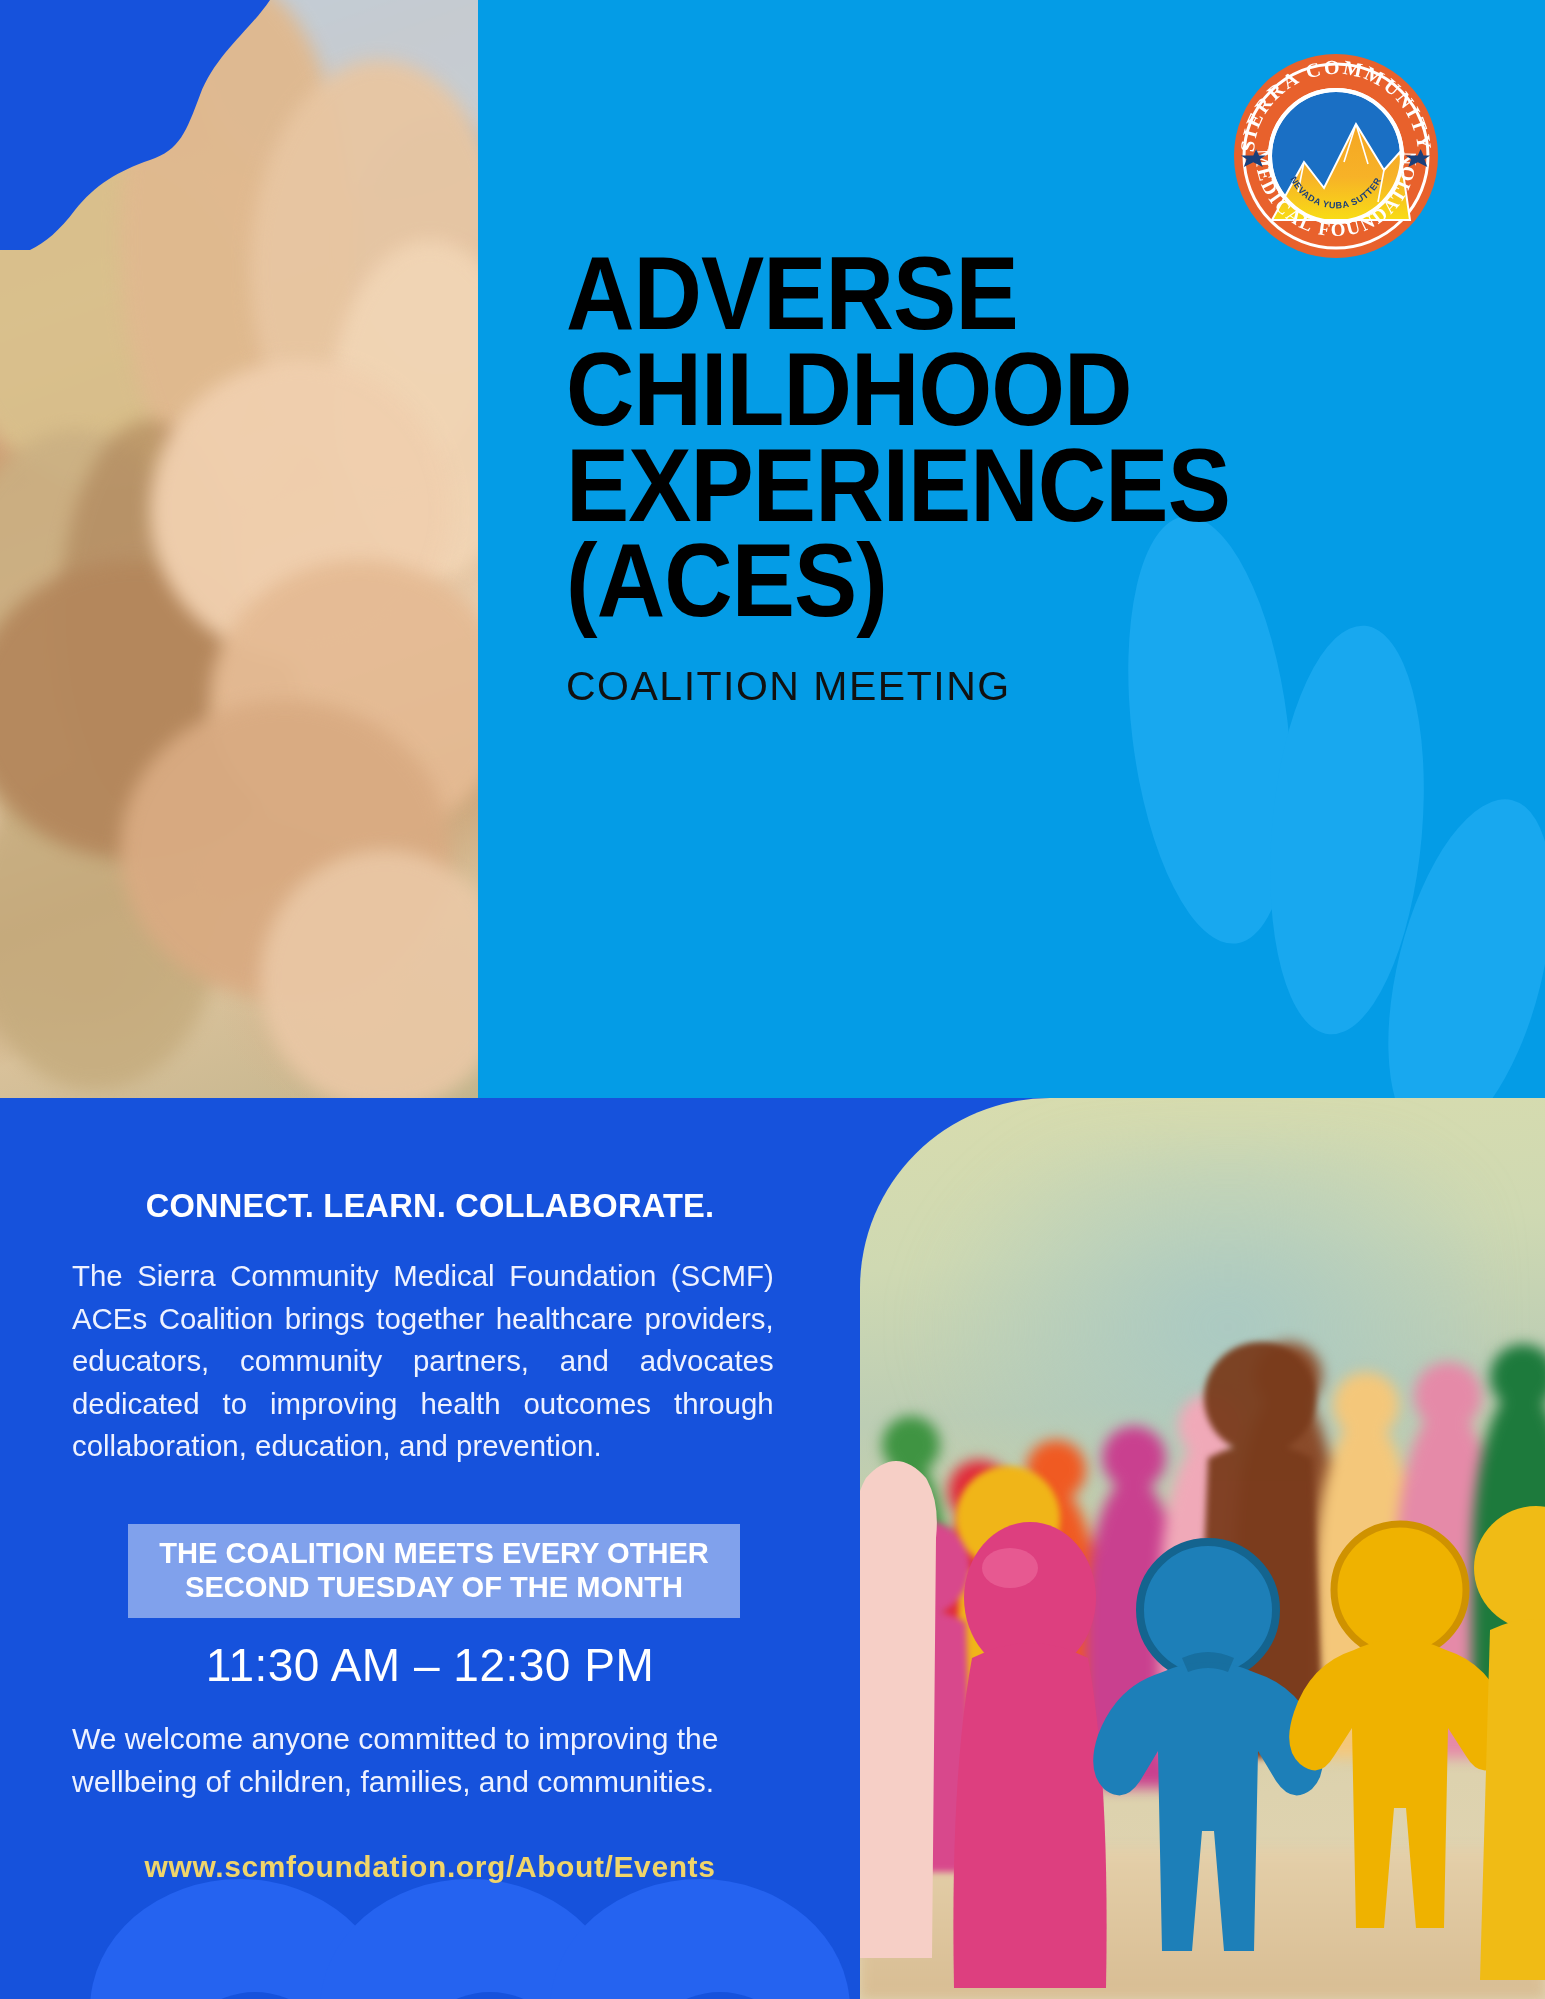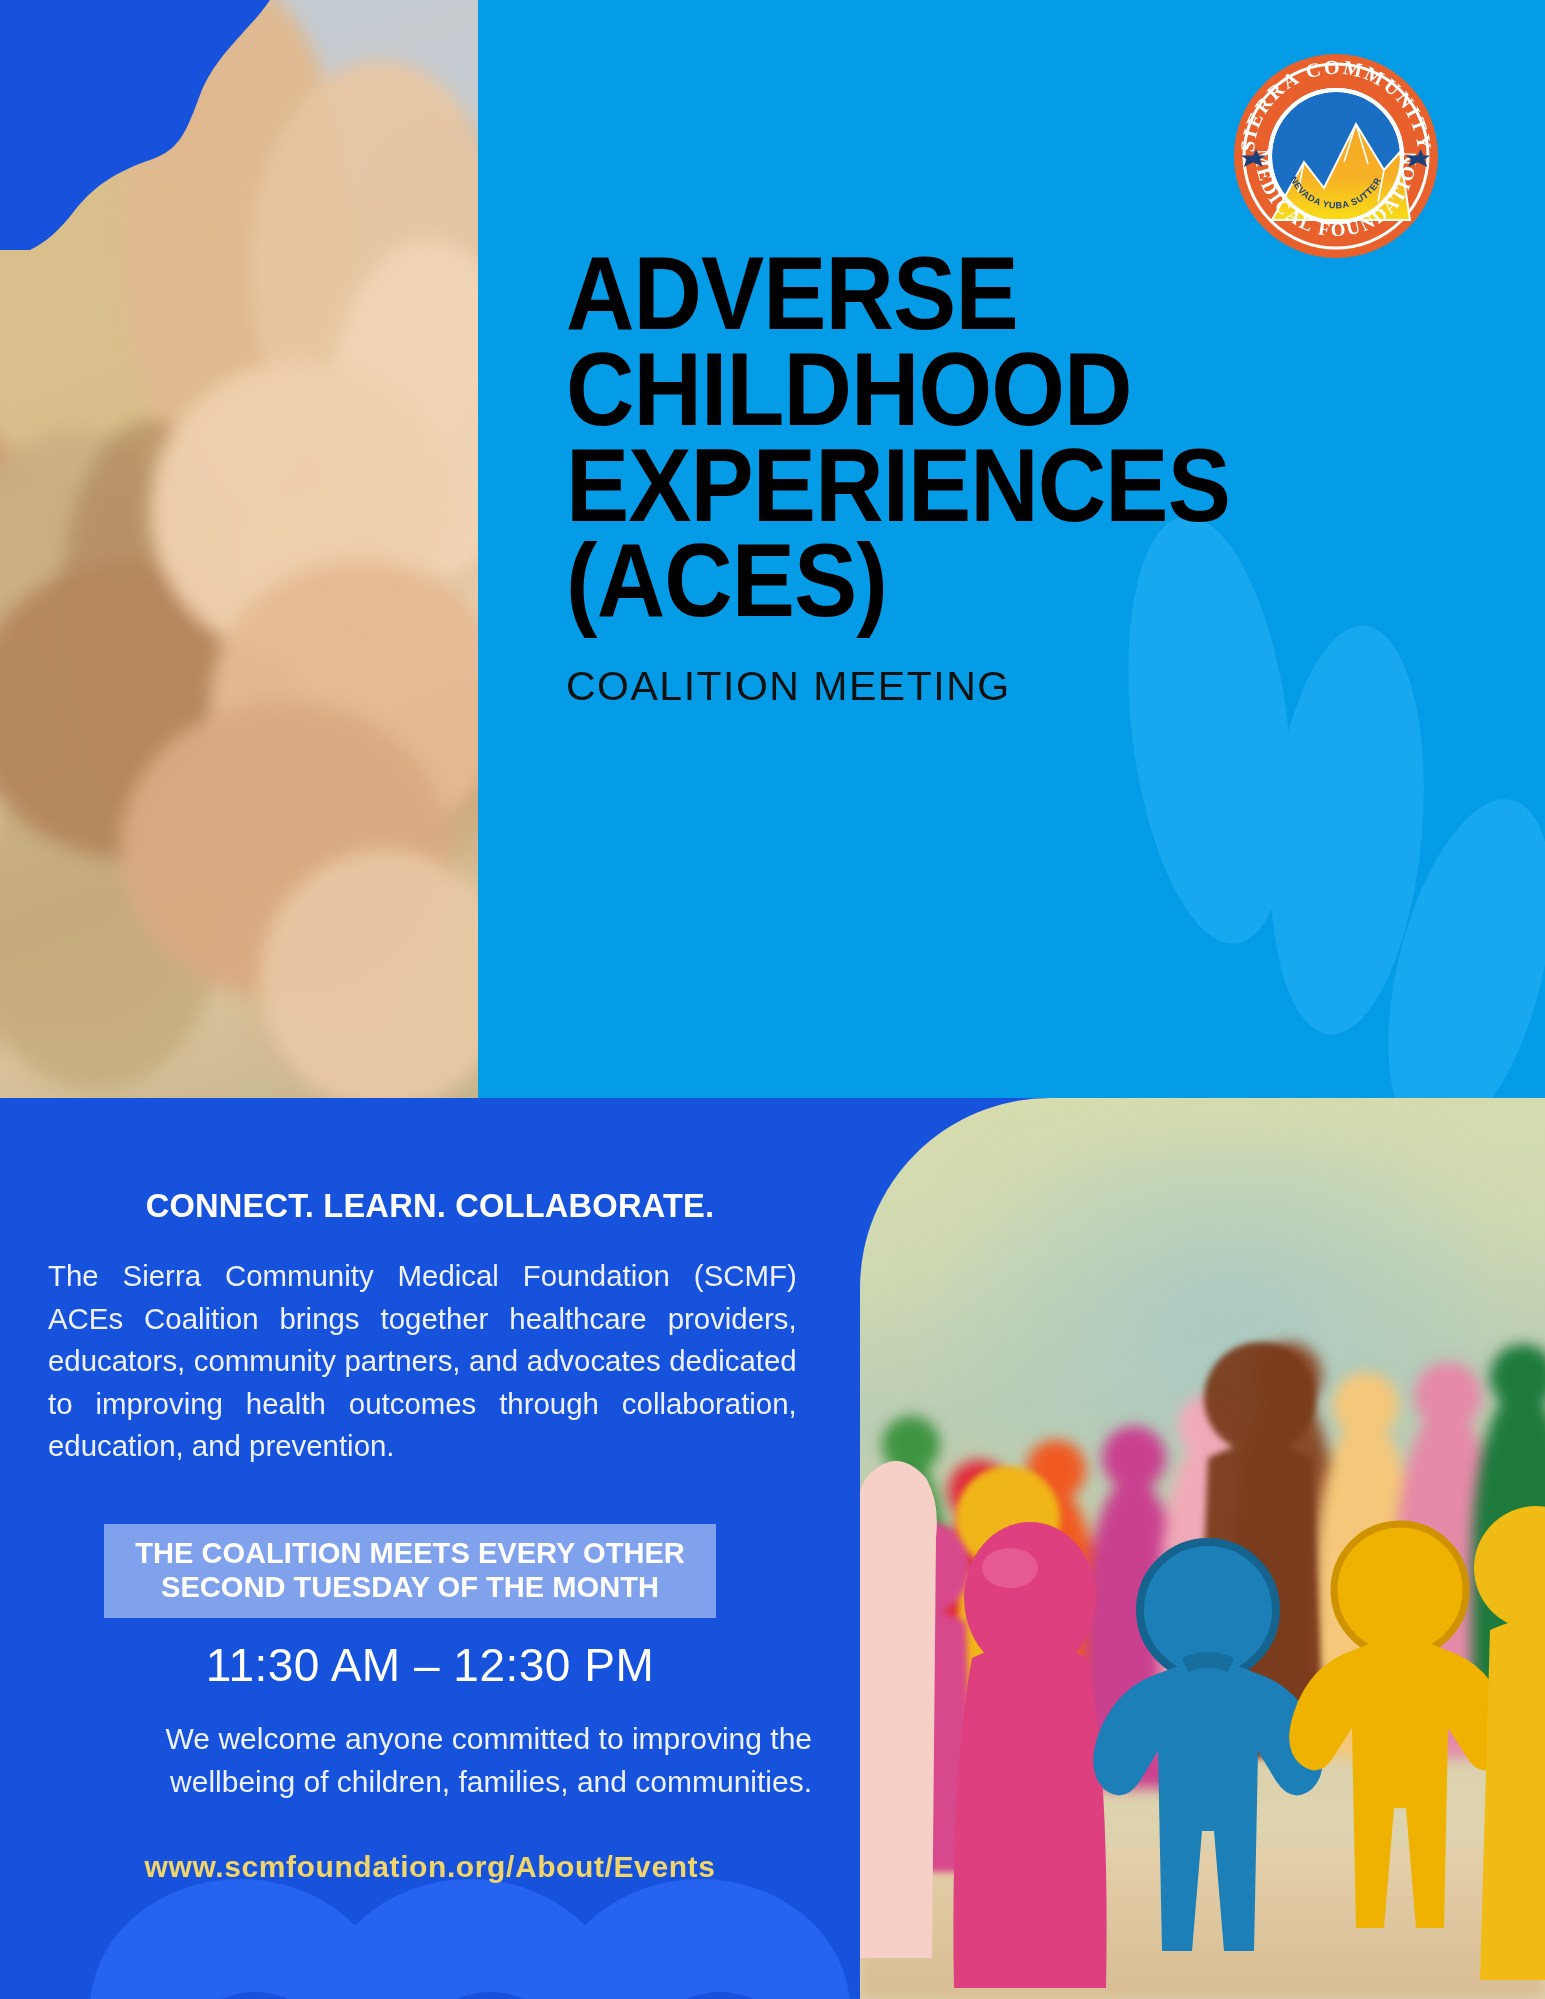--- a/index.html
+++ b/index.html
@@ -97,21 +97,21 @@
 
   
   .blur-row { position:absolute; left:0; top:300px; width:685px; height:400px; filter:blur(7px); }
   .b-peg { position:absolute; border-radius:48% 48% 14% 14%; }
   .b-head{ position:absolute; border-radius:50%; }
 
   
   .deco-circles { position:absolute; left:0; bottom:0; width:900px; height:140px; }
 
   
-  .bt-content { position:absolute; left:0; top:0; width:860px; padding:0 48px; }
+  .bt-content { position:absolute; left:0; top:0; width:860px; padding:0 72px; }
   .tagline {
     margin-top:88px; text-align:center; color:#fff; font-weight:bold;
     font-size:34px; letter-spacing:0.2px;
     font-family:"Liberation Sans Narrow","Liberation Sans",sans-serif;
     transform:scaleX(0.96); transform-origin:center;
   }
   .intro-par {
     margin-top:30px; color:#eef2ff; font-weight:300;
     font-size:30px; line-height:1.42; text-align:justify;
     font-family:"Liberation Sans Narrow","Liberation Sans",sans-serif;
@@ -132,21 +132,21 @@
     margin-top:20px; text-align:center; color:#fff; font-weight:300;
     font-size:46px; letter-spacing:0.5px;
     font-family:"Liberation Sans Narrow","Liberation Sans",sans-serif;
   }
   .via-line {
     margin-top:8px; text-align:center; color:#eef2ff; font-weight:300;
     font-size:30px; letter-spacing:1.2px;
     font-family:"Liberation Sans Narrow","Liberation Sans",sans-serif;
   }
   .welcome-par {
-    margin-top:26px; text-align:right; color:#eef2ff; font-weight:300;
+    margin-top:26px; text-align:left; color:#eef2ff; font-weight:300;
     font-size:30px; line-height:1.42;
     font-family:"Liberation Sans Narrow","Liberation Sans",sans-serif;
   }
   .site-url {
     margin-top:46px; text-align:center; color:#f0d56a; font-weight:700;
     font-size:30px; letter-spacing:0.6px;
     font-family:"Liberation Sans Narrow","Liberation Sans",sans-serif;
   }
 </style>
 </head>

